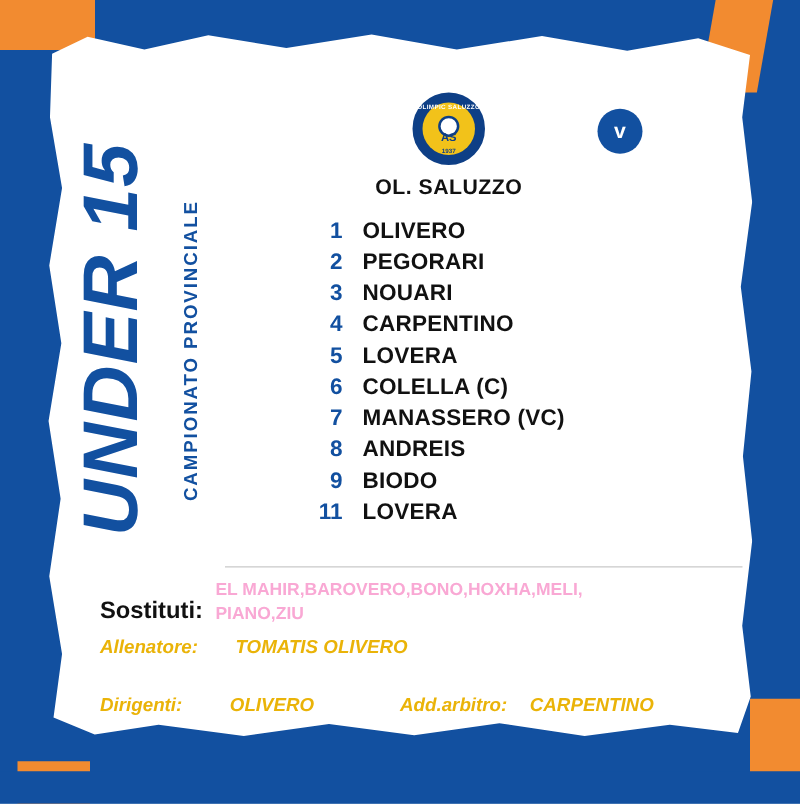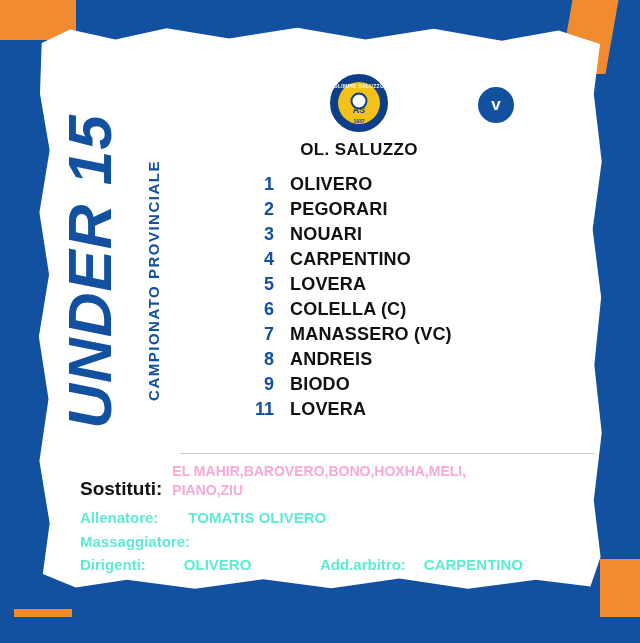--- a/index.html
+++ b/index.html
@@ -204,21 +204,21 @@
     padding-top:4px;
   }
   .subs-value{
     font-size:14px;font-weight:bold;color:#f9a8d4;
     line-height:1.35;
     max-width:350px;
   }
   .info-row{
     position:absolute;
     display:flex;align-items:center;
-    font-weight:bold;color:#5eead4;
+    font-weight:bold;color:#eab308;font-style:italic;
   }
   .r-coach{left:80px;top:509px;}
   .r-mass{left:80px;top:533px;}
   .r-dir{left:80px;top:556px;gap:20px;}
   .r-ref{left:320px;top:556px;}
   .lbl{font-size:15px;}
   .val{font-size:15px;margin-left:18px;}
   .val-coach{font-size:15px;margin-left:30px;}
 </style>
 </head>
@@ -306,24 +306,20 @@
   <div class="subs">
     <div class="subs-label">Sostituti:</div>
     <div class="subs-value">EL MAHIR,BAROVERO,BONO,HOXHA,MELI, PIANO,ZIU</div>
   </div>
 
   <div class="info-row r-coach">
     <div class="lbl">Allenatore:</div>
     <div class="val-coach">TOMATIS OLIVERO</div>
   </div>
 
-  <div class="info-row r-mass">
-    <div class="lbl">Massaggiatore:</div>
-    <div class="val"></div>
-  </div>
 
   <div class="info-row r-dir">
     <div class="lbl">Dirigenti:</div>
     <div class="val">OLIVERO</div>
   </div>
 
   <div class="info-row r-ref">
     <div class="lbl">Add.arbitro:</div>
     <div class="val">CARPENTINO</div>
   </div>

